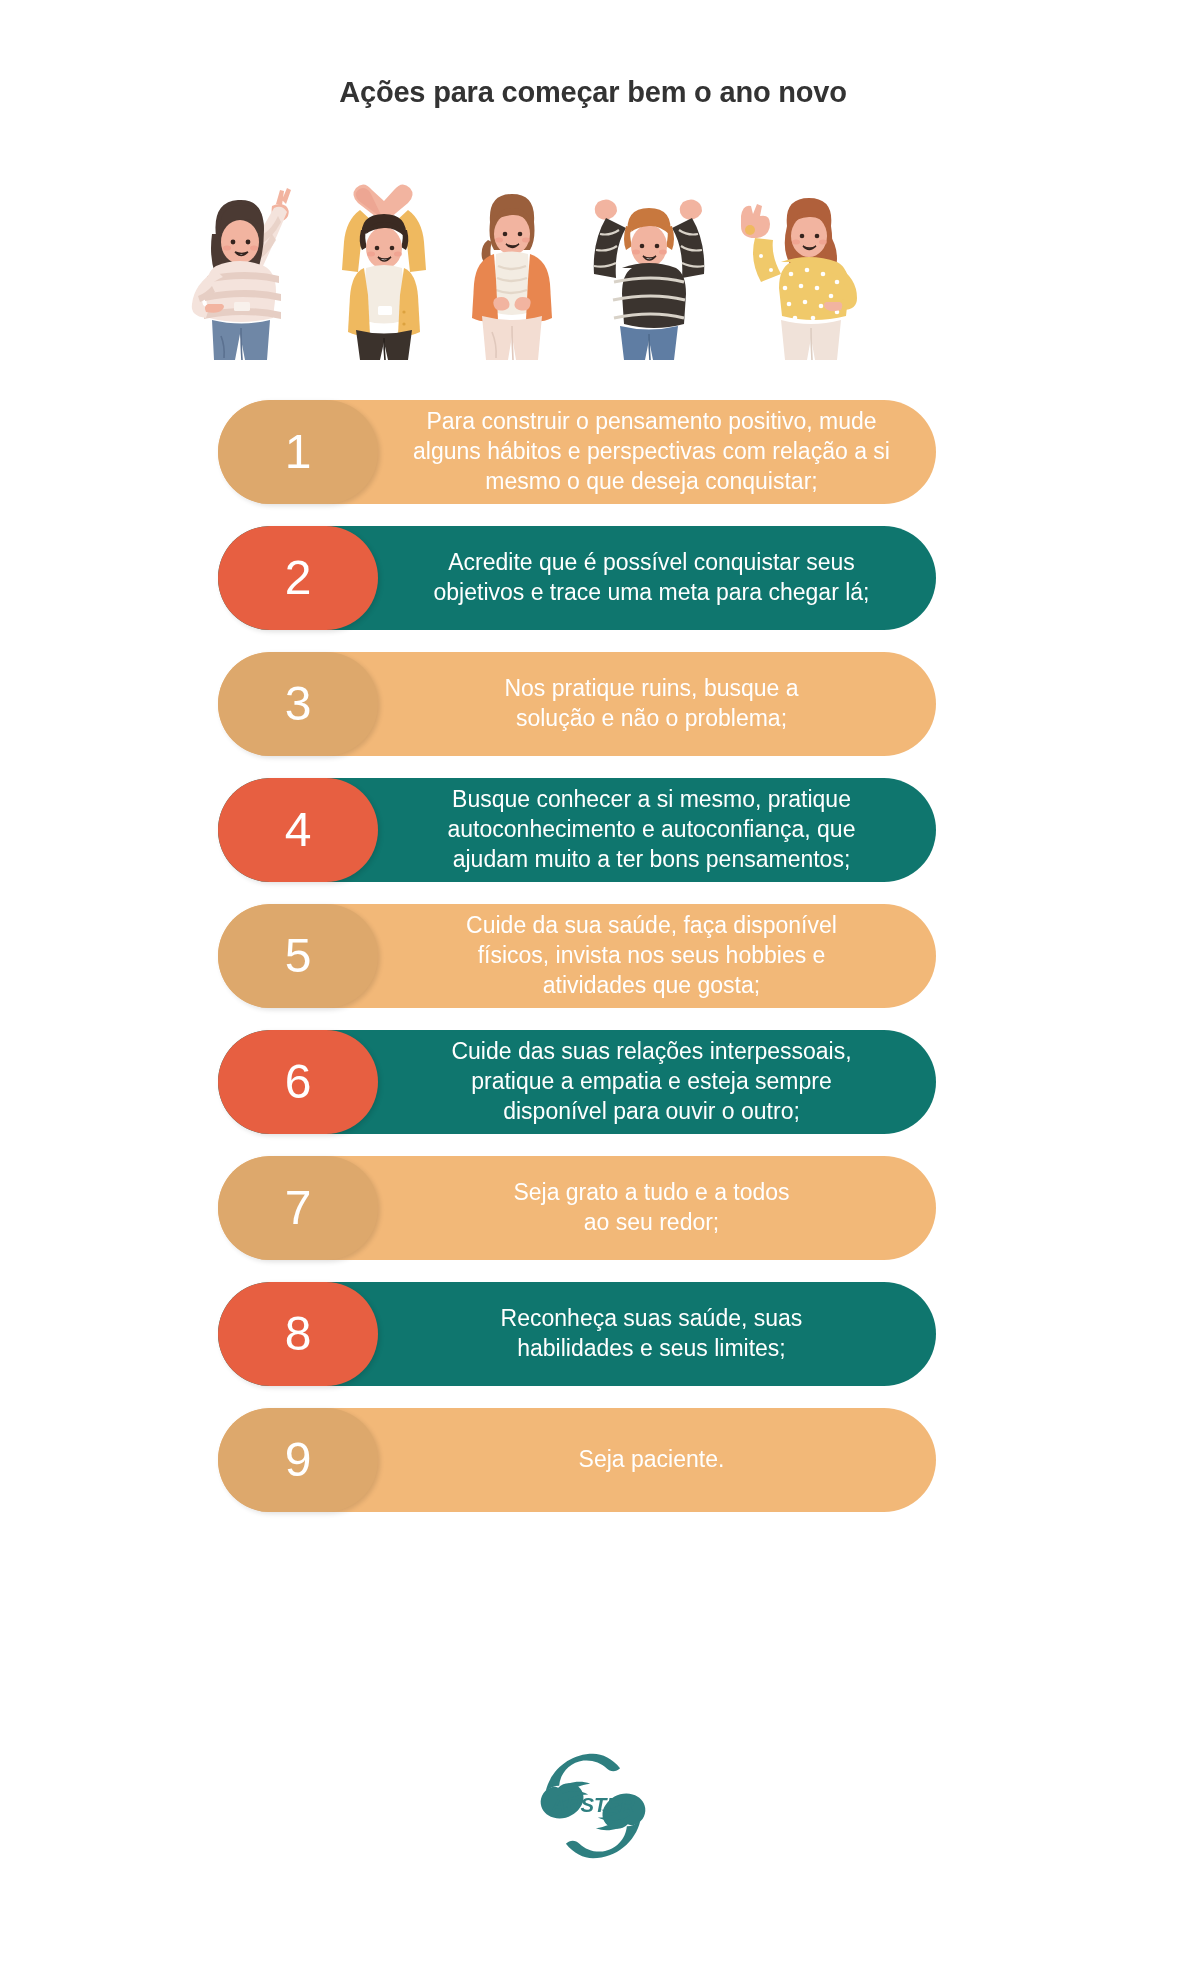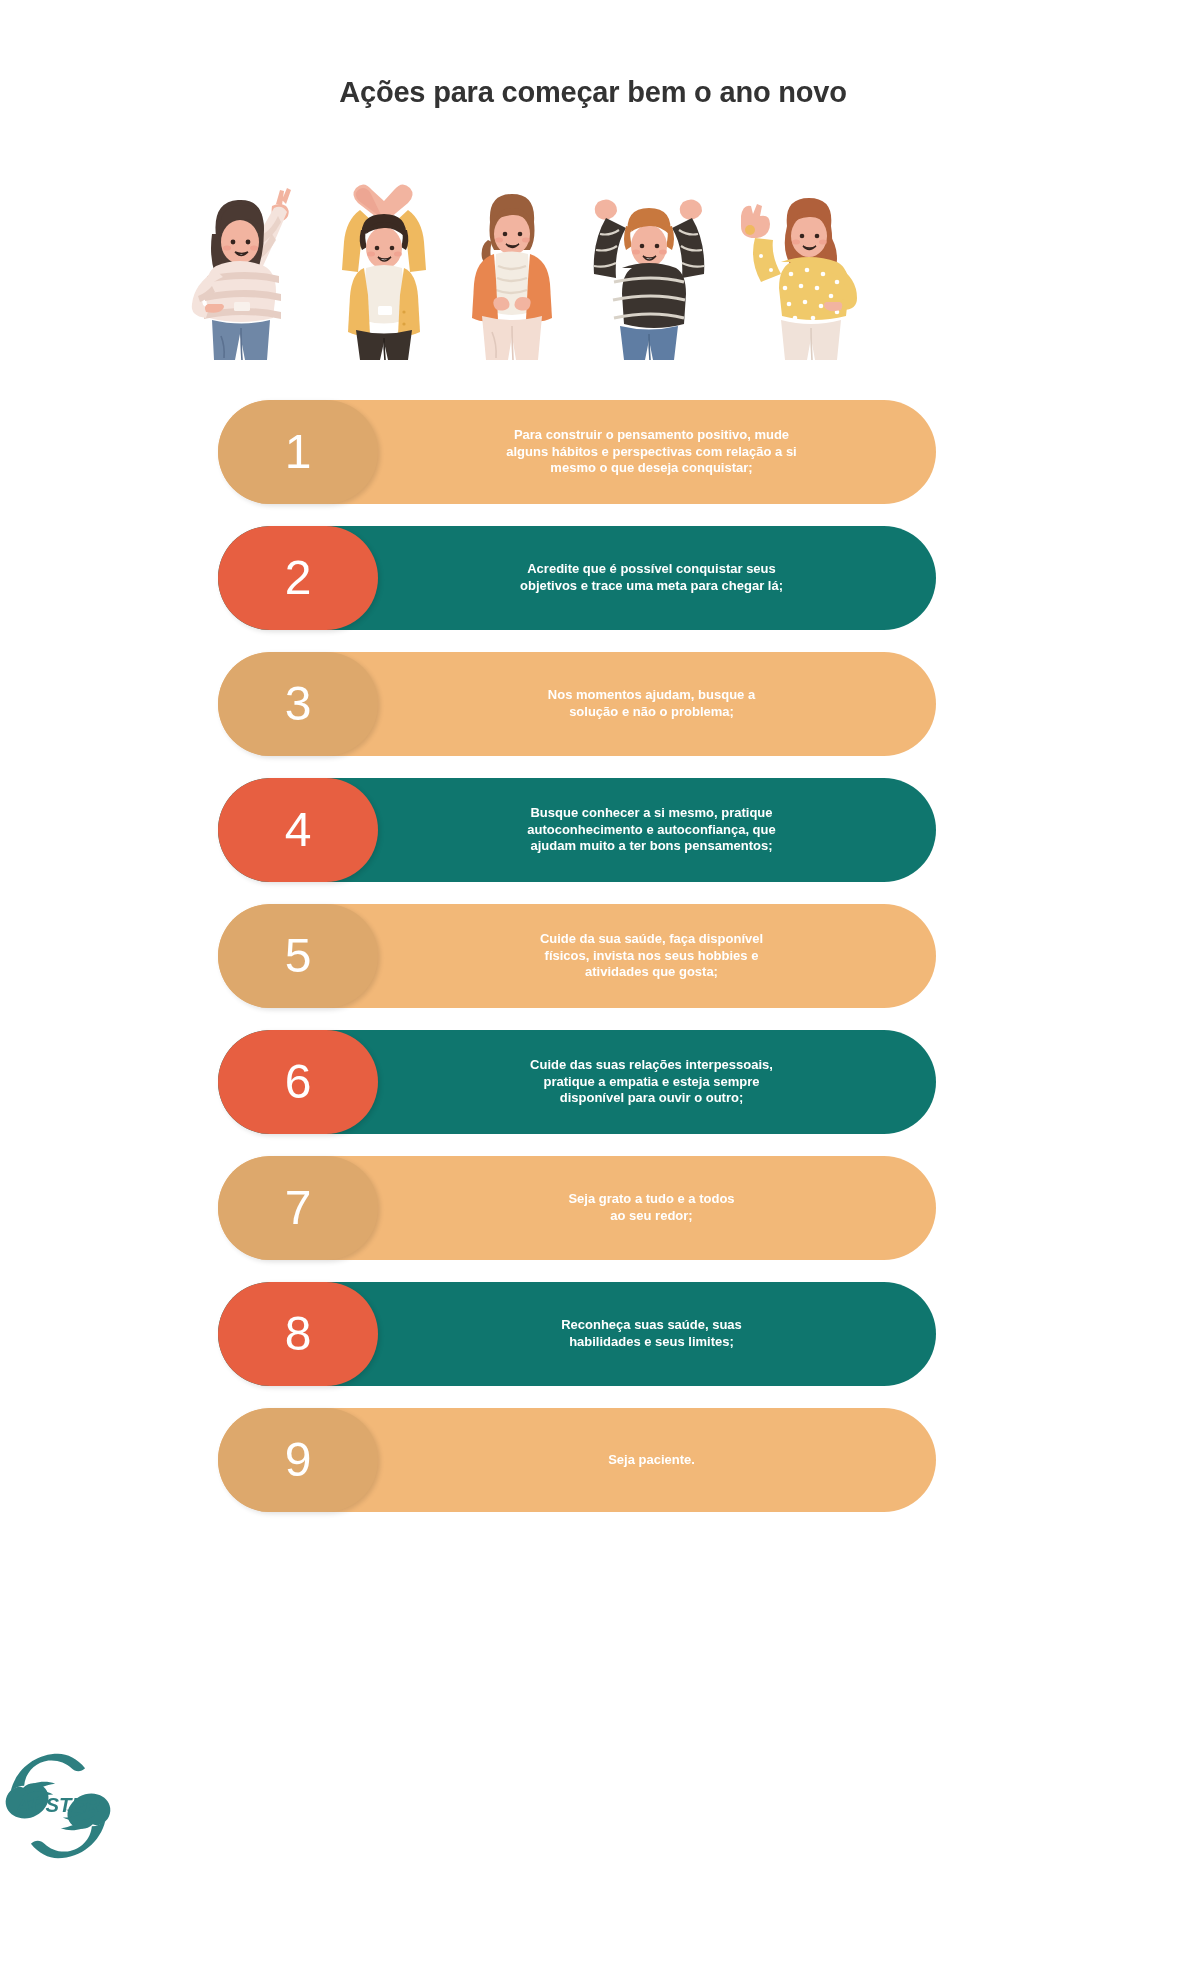--- a/index.html
+++ b/index.html
@@ -81,22 +81,22 @@
     border-radius: 52px;
     display: flex;
     align-items: center;
     justify-content: center;
     padding-left: 175px;
     padding-right: 26px;
   }
 
   .step-text {
     color: #ffffff;
-    font-size: 13px;
-    font-weight: bold;
+    font-size: 23px;
+    font-weight: normal;
     line-height: 1.30;
     text-align: center;
     font-family: "Liberation Sans", sans-serif;
     text-shadow: 0 0 0 rgba(0,0,0,0);
     width: 100%;
     white-space: pre-line;
   }
 
   
   .step-badge {
@@ -126,21 +126,21 @@
   .v-red  .step-text-panel { background: #0f766e; }
   .v-red  .step-badge      { background: #e75f41; }
 
   
   .logo-wrap {
     position: absolute;
     left: 0;
     top: 1748px;
     width: 1186px;
     display: flex;
-    justify-content: flex-start;
+    justify-content: center;
   }
   .logo { width: 116px; height: 116px; }
   .logo svg { display: block; width: 100%; height: 100%; }
 </style>
 </head>
 <body>
 
 <div class="page">
 
   <h1 class="title">Ações para começar bem o ano novo</h1>
@@ -357,21 +357,21 @@
         <span class="step-text">Acredite que é possível conquistar seus
 objetivos e trace uma meta para chegar lá;</span>
       </div>
       <div class="step-badge">
         <span class="step-number">2</span>
       </div>
     </div>
 
     <div class="step v-tan">
       <div class="step-text-panel">
-        <span class="step-text">Nos momentos ajudam, busque a
+        <span class="step-text">Nos pratique ruins, busque a
 solução e não o problema;</span>
       </div>
       <div class="step-badge">
         <span class="step-number">3</span>
       </div>
     </div>
 
     <div class="step v-red">
       <div class="step-text-panel">
         <span class="step-text">Busque conhecer a si mesmo, pratique

